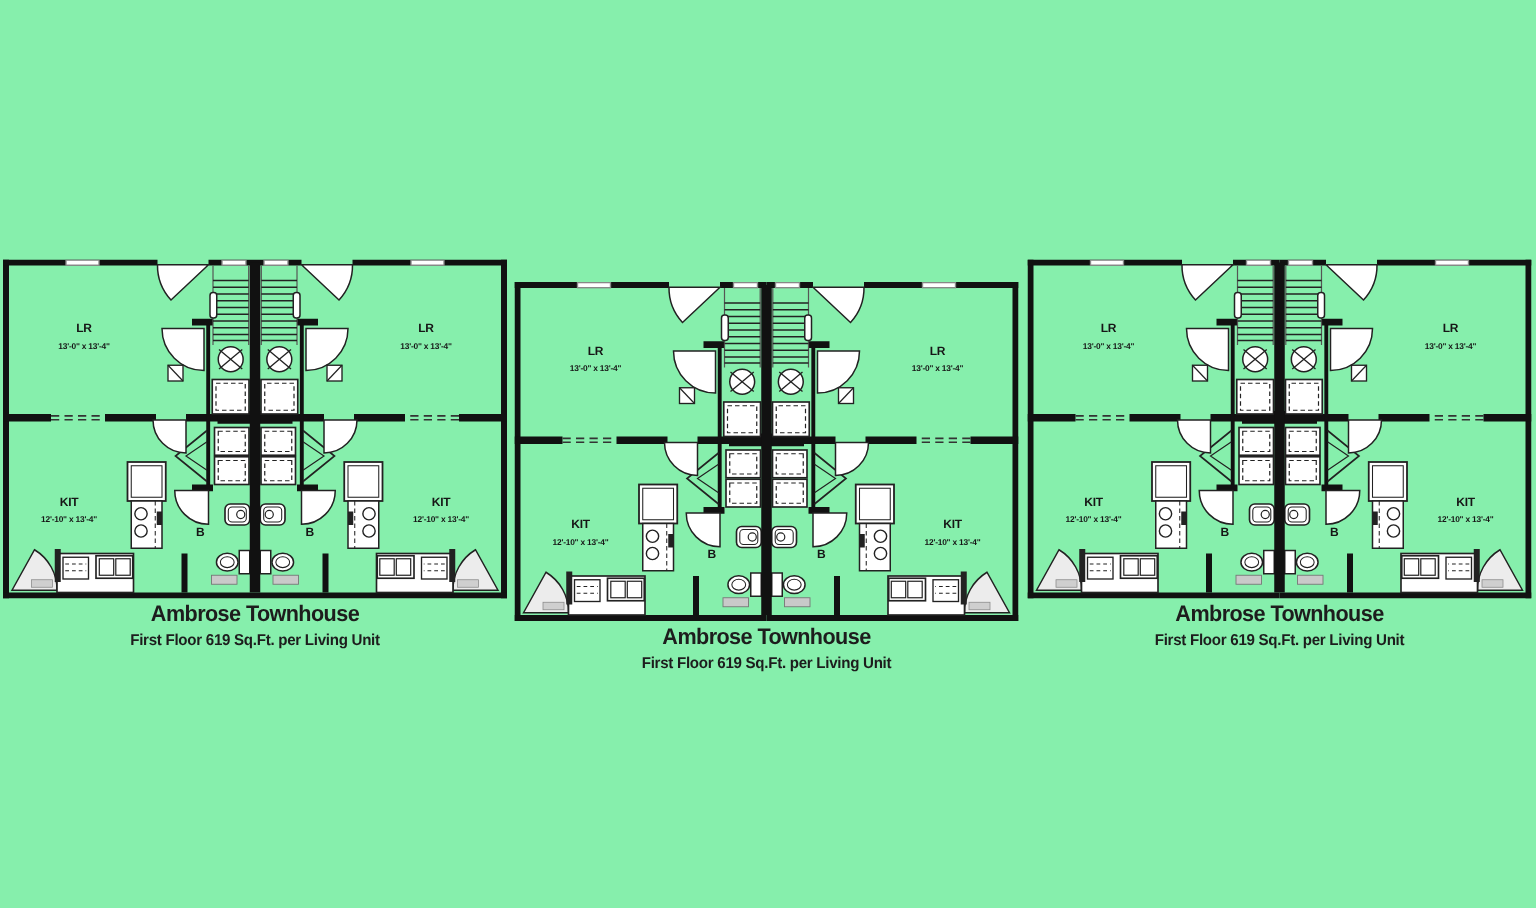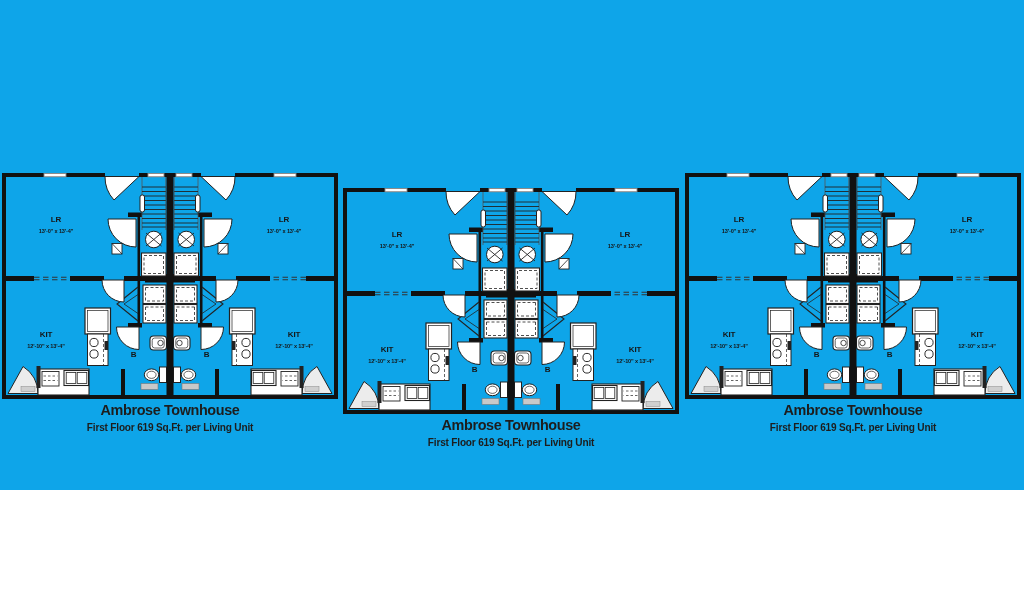--- a/index.html
+++ b/index.html
@@ -1,19 +1,19 @@
 <!DOCTYPE html>
 <html><head>
 <meta charset="utf-8">
 <style>
   html,body{margin:0;padding:0;background:#ffffff;}
   #canvas{
     position:relative;
-    width:1024px;height:490px;
-    background:#0ea5e9;
+    width:1024px;height:605px;
+    background:#86efac;
     overflow:hidden;
     font-family:"Liberation Sans",sans-serif;
   }
   .plan-block{position:absolute;width:336px;}
   .plan-svg{display:block;width:336px;height:226px;}
   .plan-caption{
     position:absolute;left:0;width:336px;text-align:center;color:#1d1d1d;
   }
   .plan-title{
     top:228px;

